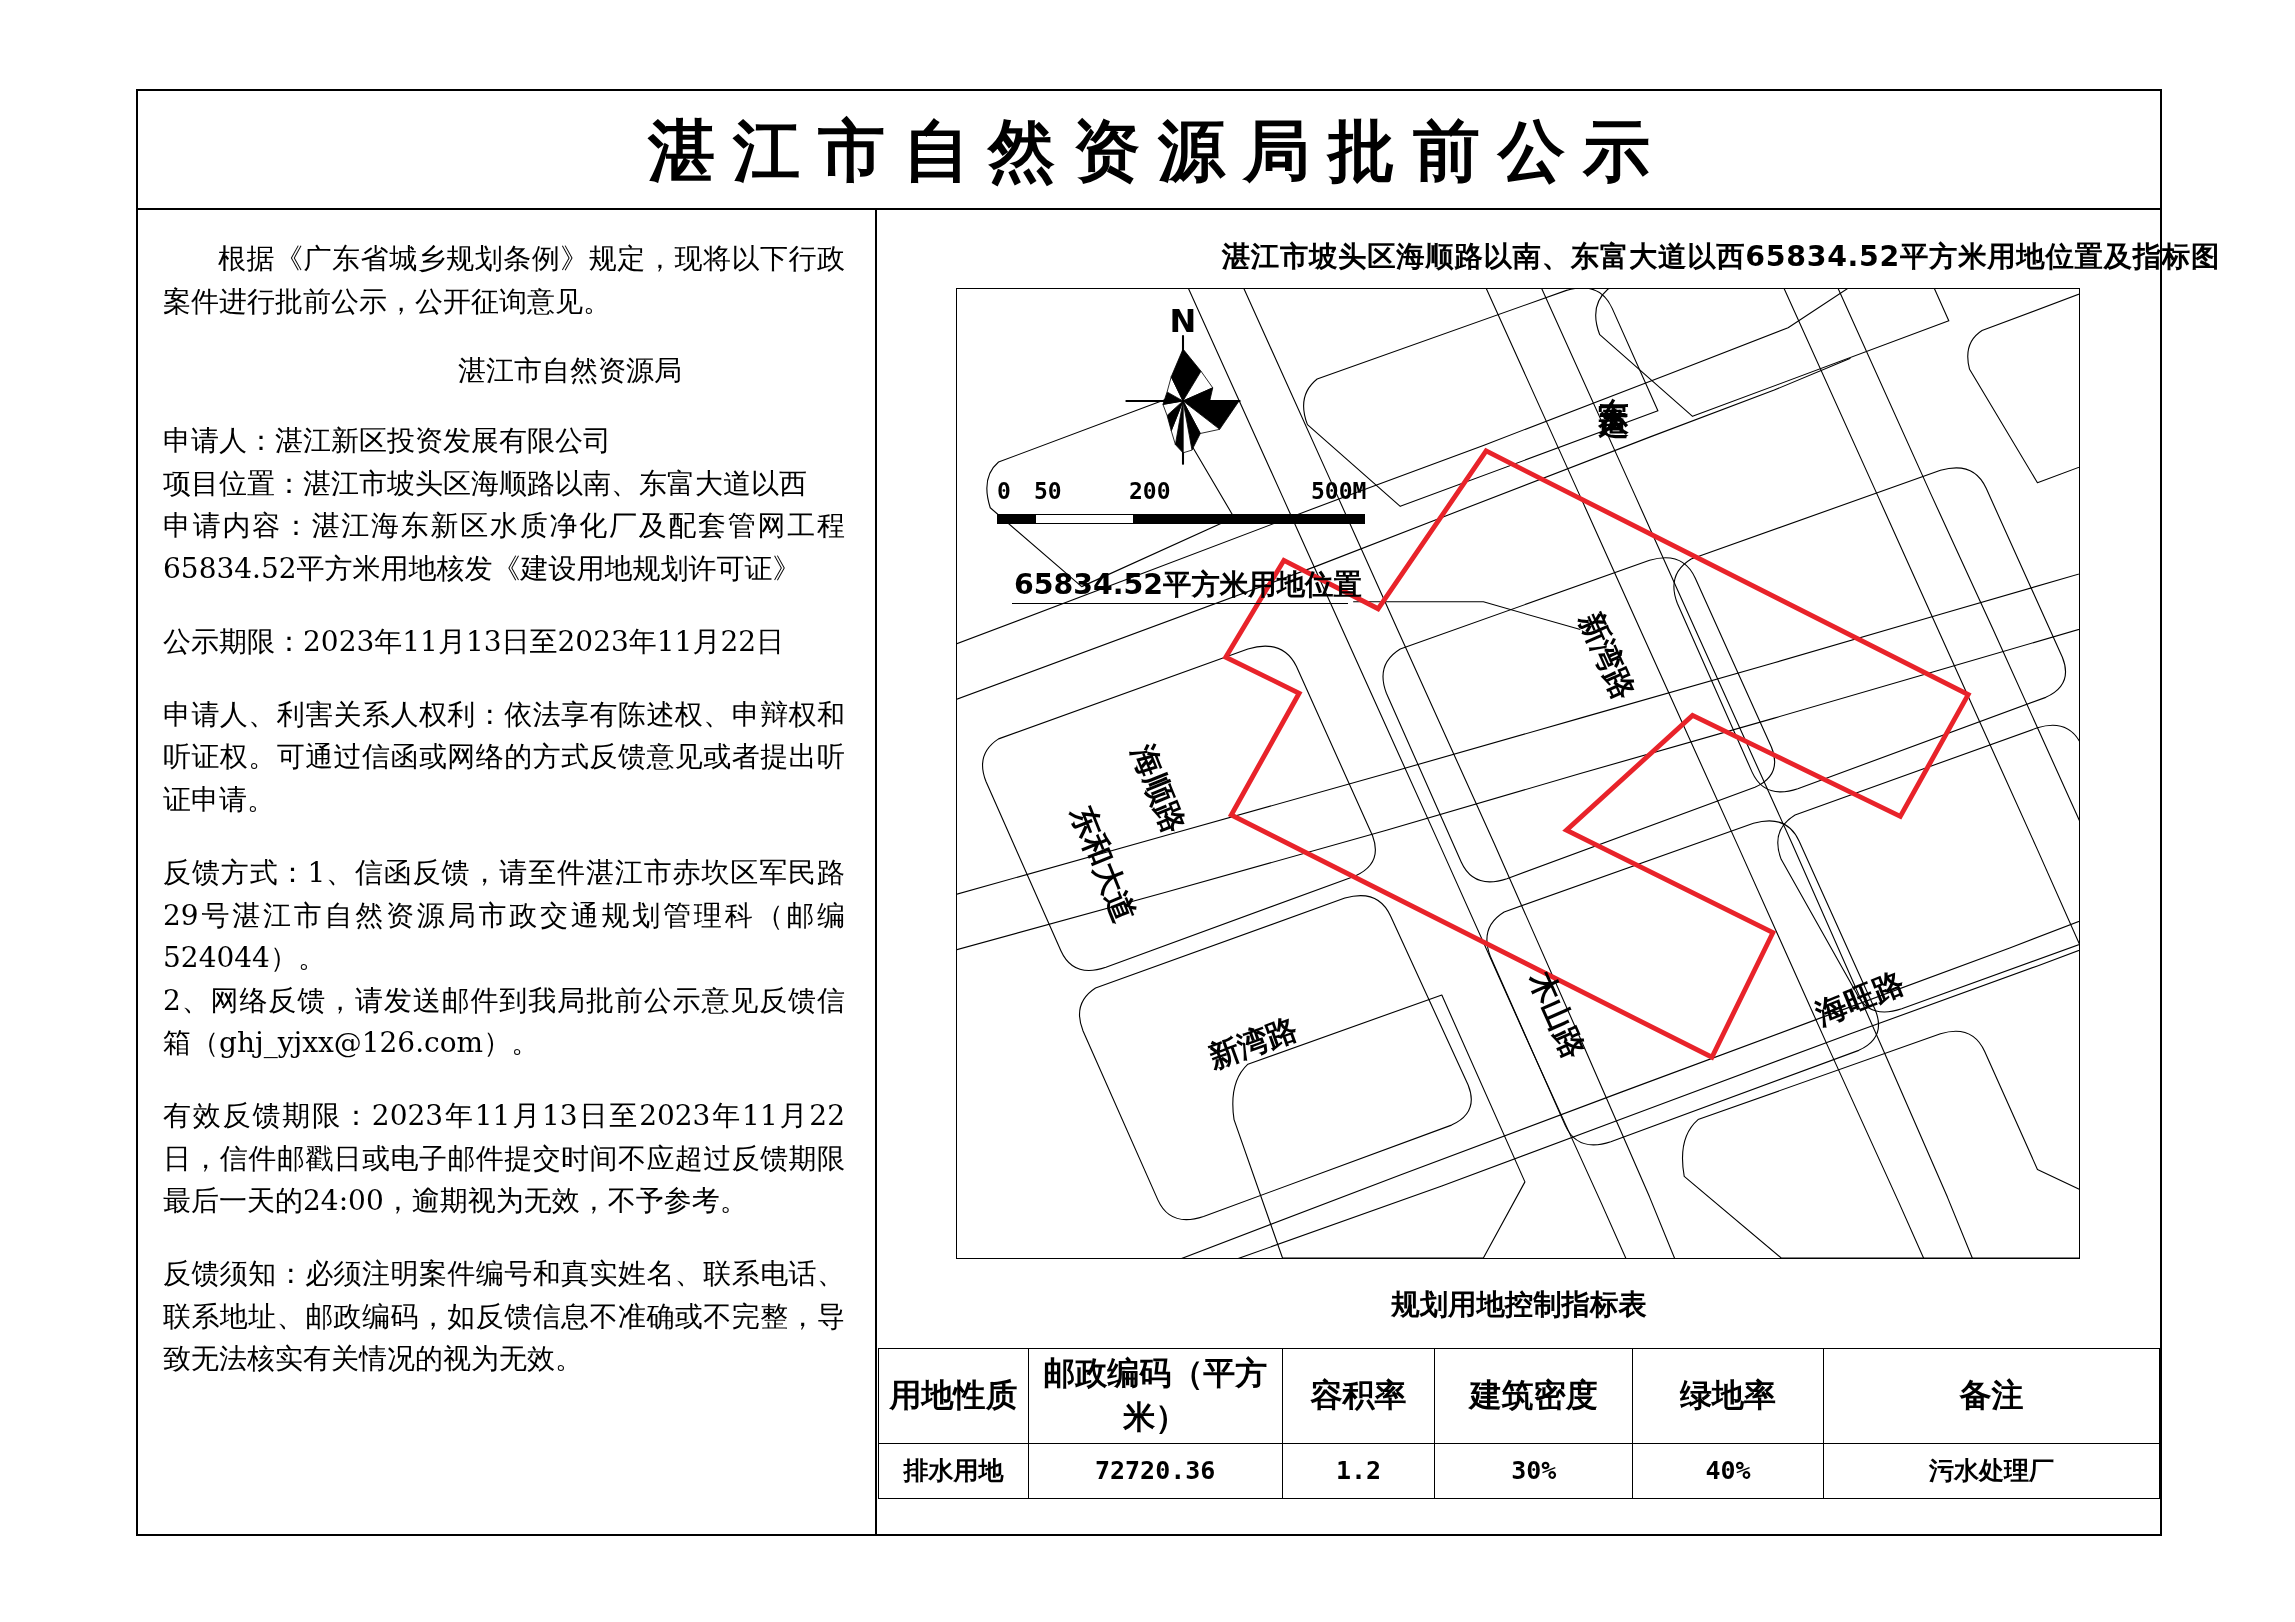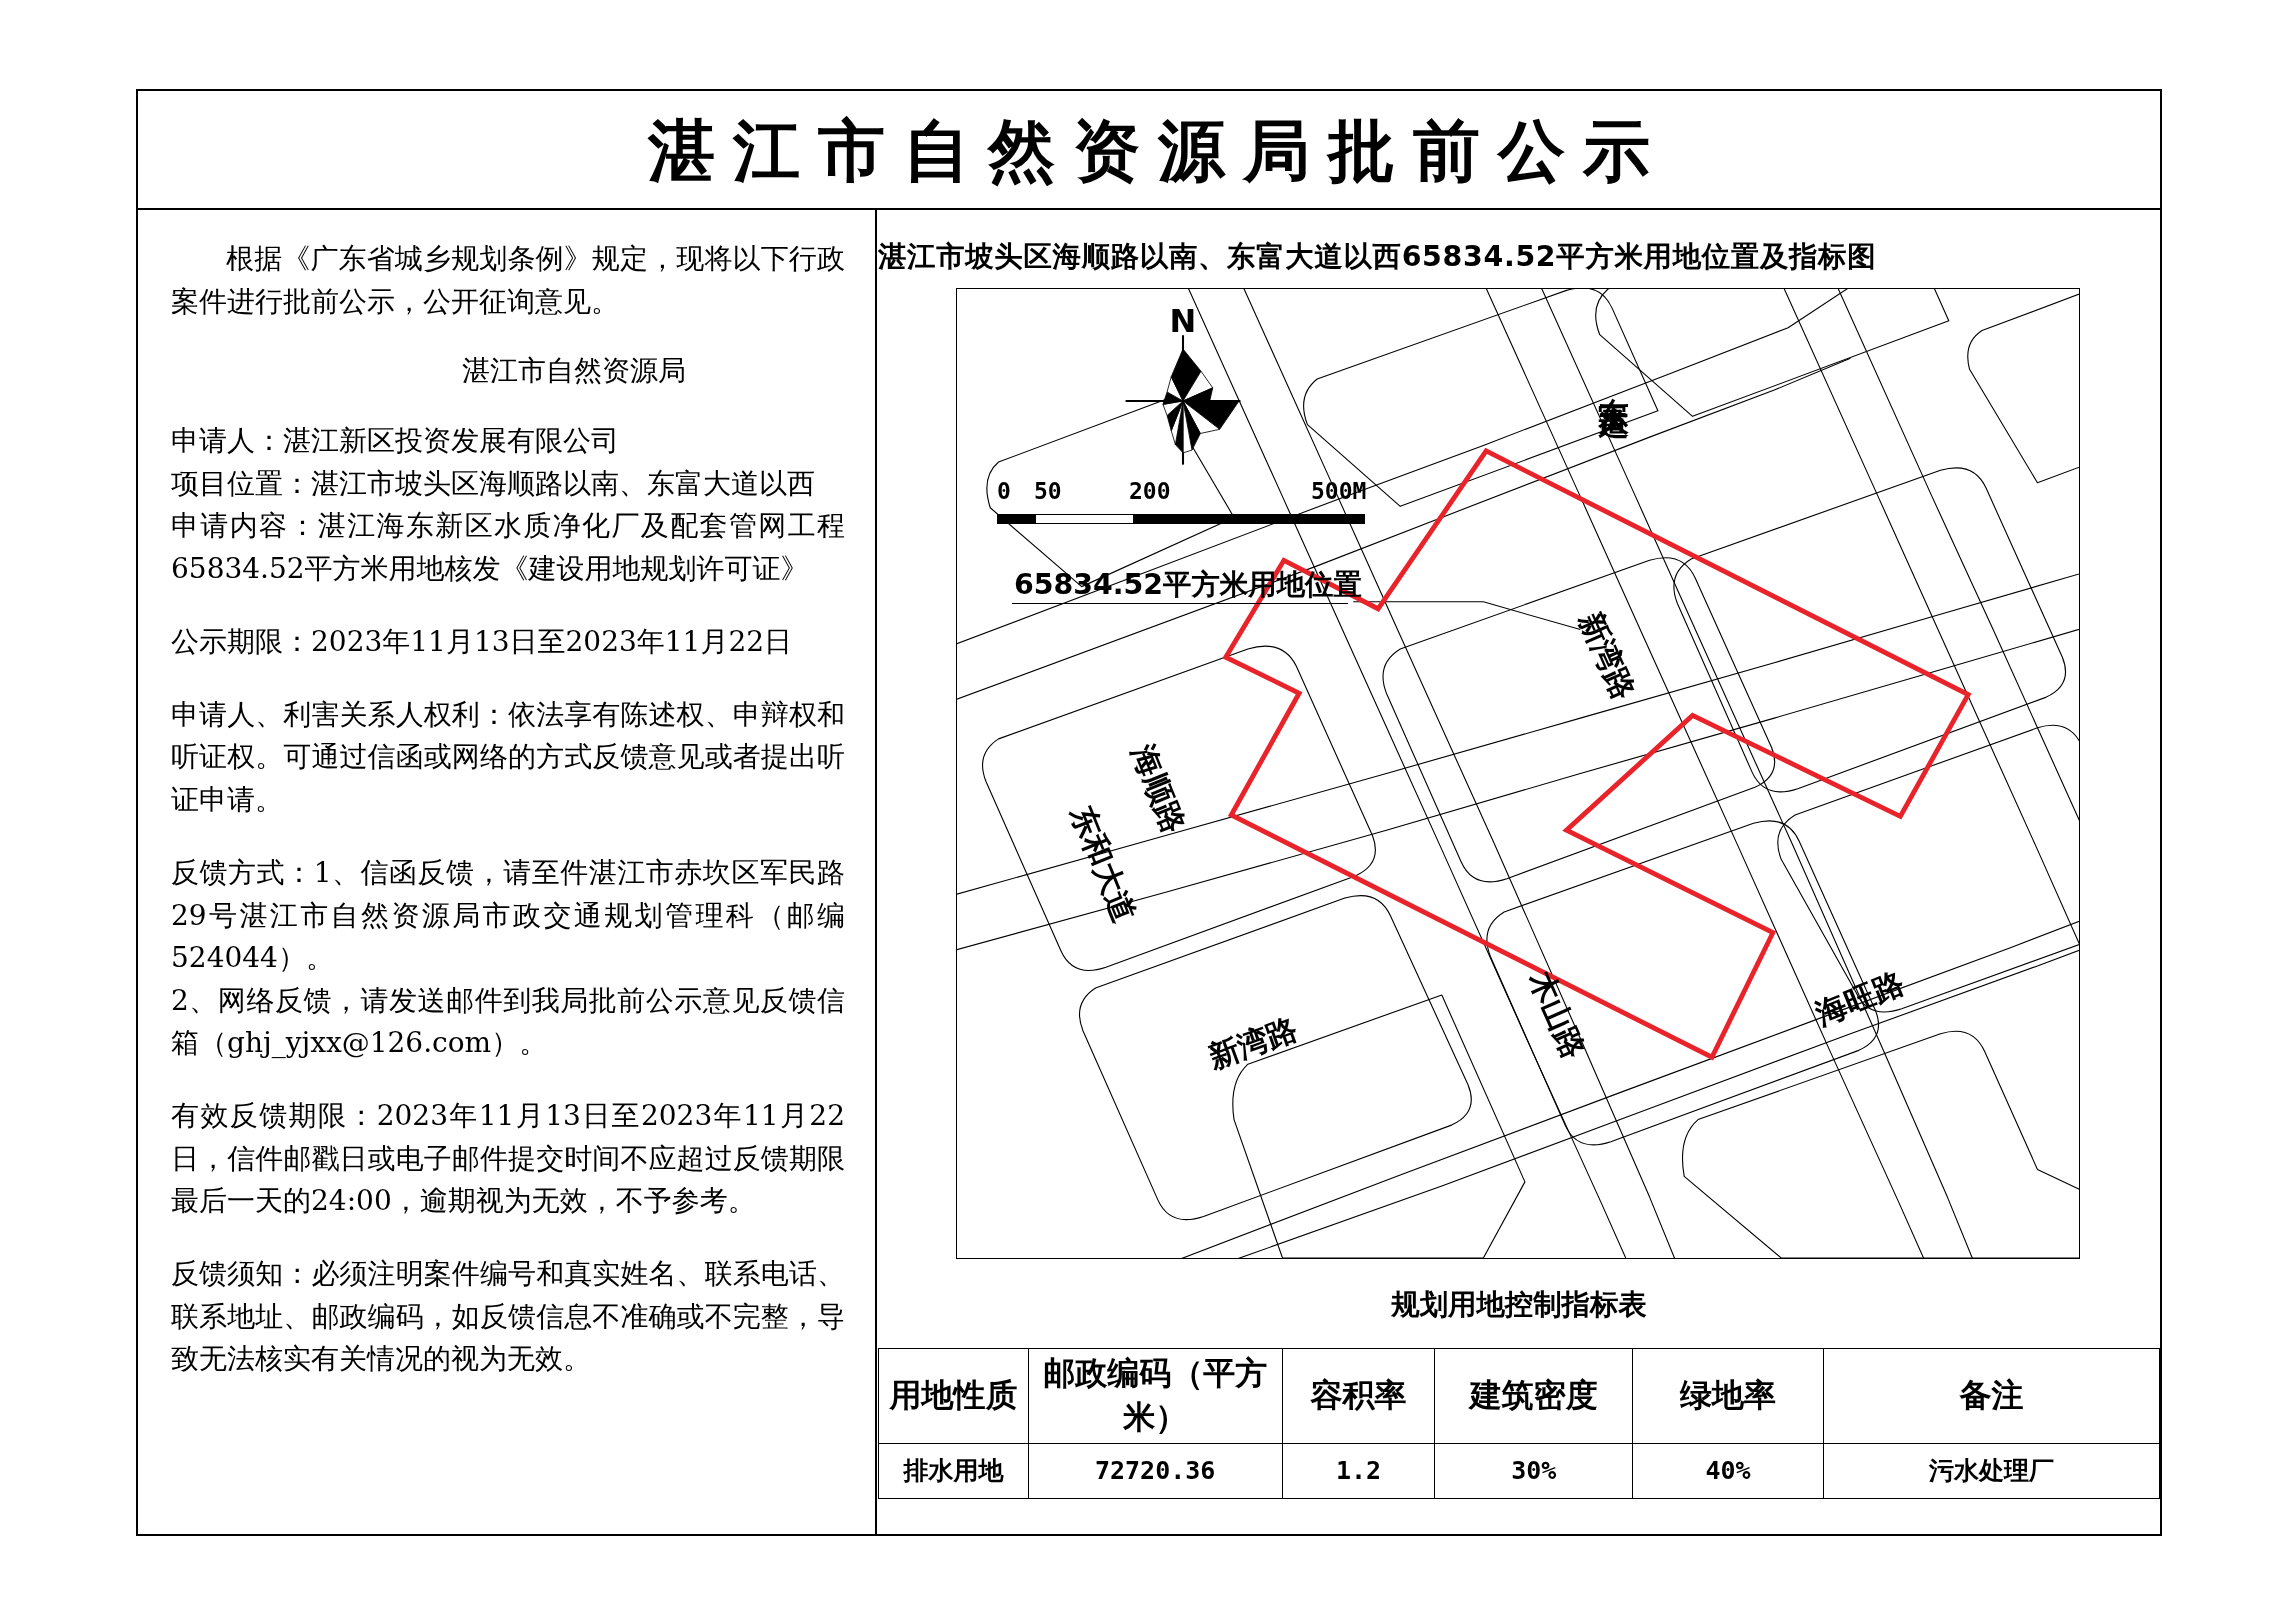--- a/index.html
+++ b/index.html
@@ -11,33 +11,33 @@
   .frame{position:absolute;left:136px;top:89px;width:2026px;height:1447px;border:2.1px solid #000;box-sizing:border-box;}
 
   
   .title-band{position:absolute;left:136px;top:93px;width:2026px;height:117px;box-sizing:border-box;border-bottom:2.1px solid #000;display:flex;align-items:center;justify-content:center;}
   .doc-title{font-family:"DejaVu Serif","Liberation Serif",serif;font-weight:bold;font-size:67px;letter-spacing:18px;text-indent:18px;line-height:1;white-space:nowrap;}
 
   
   .vsplit{position:absolute;left:875px;top:210px;width:0;height:1326px;border-left:2.1px solid #000;}
 
   
-  .left-col{position:absolute;left:139px;top:212px;width:735px;height:1322px;padding:26px 29px 0 32px;box-sizing:border-box;}
+  .left-col{position:absolute;left:139px;top:212px;width:735px;height:1322px;padding:26px 29px 0 24px;box-sizing:border-box;}
   .para{font-family:"DejaVu Serif","Liberation Serif",serif;font-size:28px;line-height:1.52;text-align:justify;margin:0 0 0 0;letter-spacing:0px;}
   .para.indent{text-indent:55px;}
   .gap-m{height:28px;}
   .gap-l{height:30.5px;}
   .sign-block{margin-top:27px;text-align:center;font-family:"DejaVu Serif","Liberation Serif",serif;font-size:28px;line-height:1.5;}
   .sign-block .l1{padding-left:132px;}
   .sign-block .l2{padding-left:132px;}
 
   
   .right-col{position:absolute;left:878px;top:212px;width:1282px;height:1322px;}
 
-  .map-title{position:absolute;left:0;top:26px;width:100%;text-align:left;font-family:"DejaVu Sans","Liberation Sans",sans-serif;font-weight:bold;font-size:28.4px;letter-spacing:0.7px;white-space:nowrap;}
+  .map-title{position:absolute;left:12px;top:26px;width:100%;text-align:right;font-family:"DejaVu Sans","Liberation Sans",sans-serif;font-weight:bold;font-size:28.4px;letter-spacing:0.7px;white-space:nowrap;padding-left:48px;}
 
   .map-box{position:absolute;left:78px;top:76px;width:1124px;height:971px;border:1.4px solid #000;box-sizing:border-box;overflow:hidden;background:#fff;}
   .map-svg{position:absolute;left:0;top:0;width:100%;height:100%;}
 
   
   .compass{position:absolute;left:146px;top:12.5px;width:160px;height:173px;}
   .compass .n-label{position:absolute;left:50%;top:0;transform:translateX(-50%);font-weight:bold;font-size:32px;font-family:"DejaVu Sans","Liberation Sans",sans-serif;}
 
   
   .scalebar{position:absolute;left:40px;top:189px;width:368px;height:62px;}

